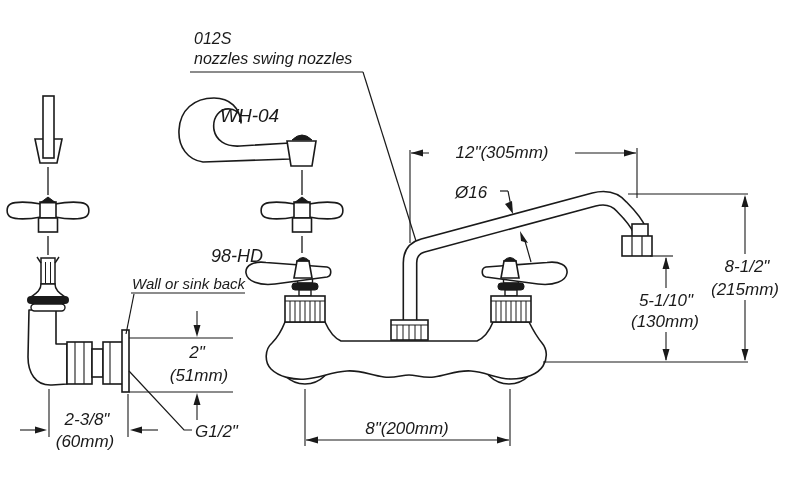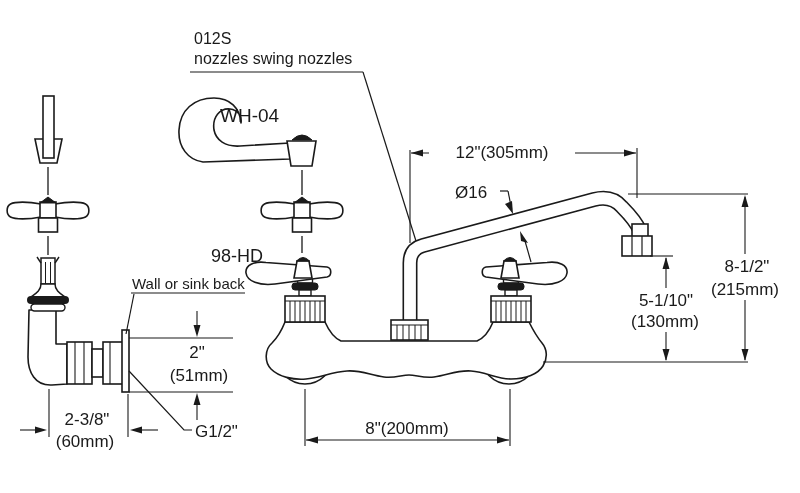--- a/index.html
+++ b/index.html
@@ -1,17 +1,17 @@
 <!DOCTYPE html>
 <html><head>
 <meta charset="utf-8">
 <style>
   html,body{margin:0;padding:0;background:#ffffff;}
   .stage{position:relative;width:800px;height:493px;background:#ffffff;overflow:hidden;
-         font-family:"Liberation Sans", sans-serif;}
+         font-family:"Liberation Sans", sans-serif;font-style:italic;}
   svg{position:absolute;left:0;top:0;}
   svg text{fill:#1a1a1a;font-family:"Liberation Sans", sans-serif;}
   .t16{font-size:16px;}
   .t17{font-size:17px;}
   .t18{font-size:18px;}
   .t19{font-size:19px;}
   .t15{font-size:15px;}
 </style>
 </head>
 <body>

